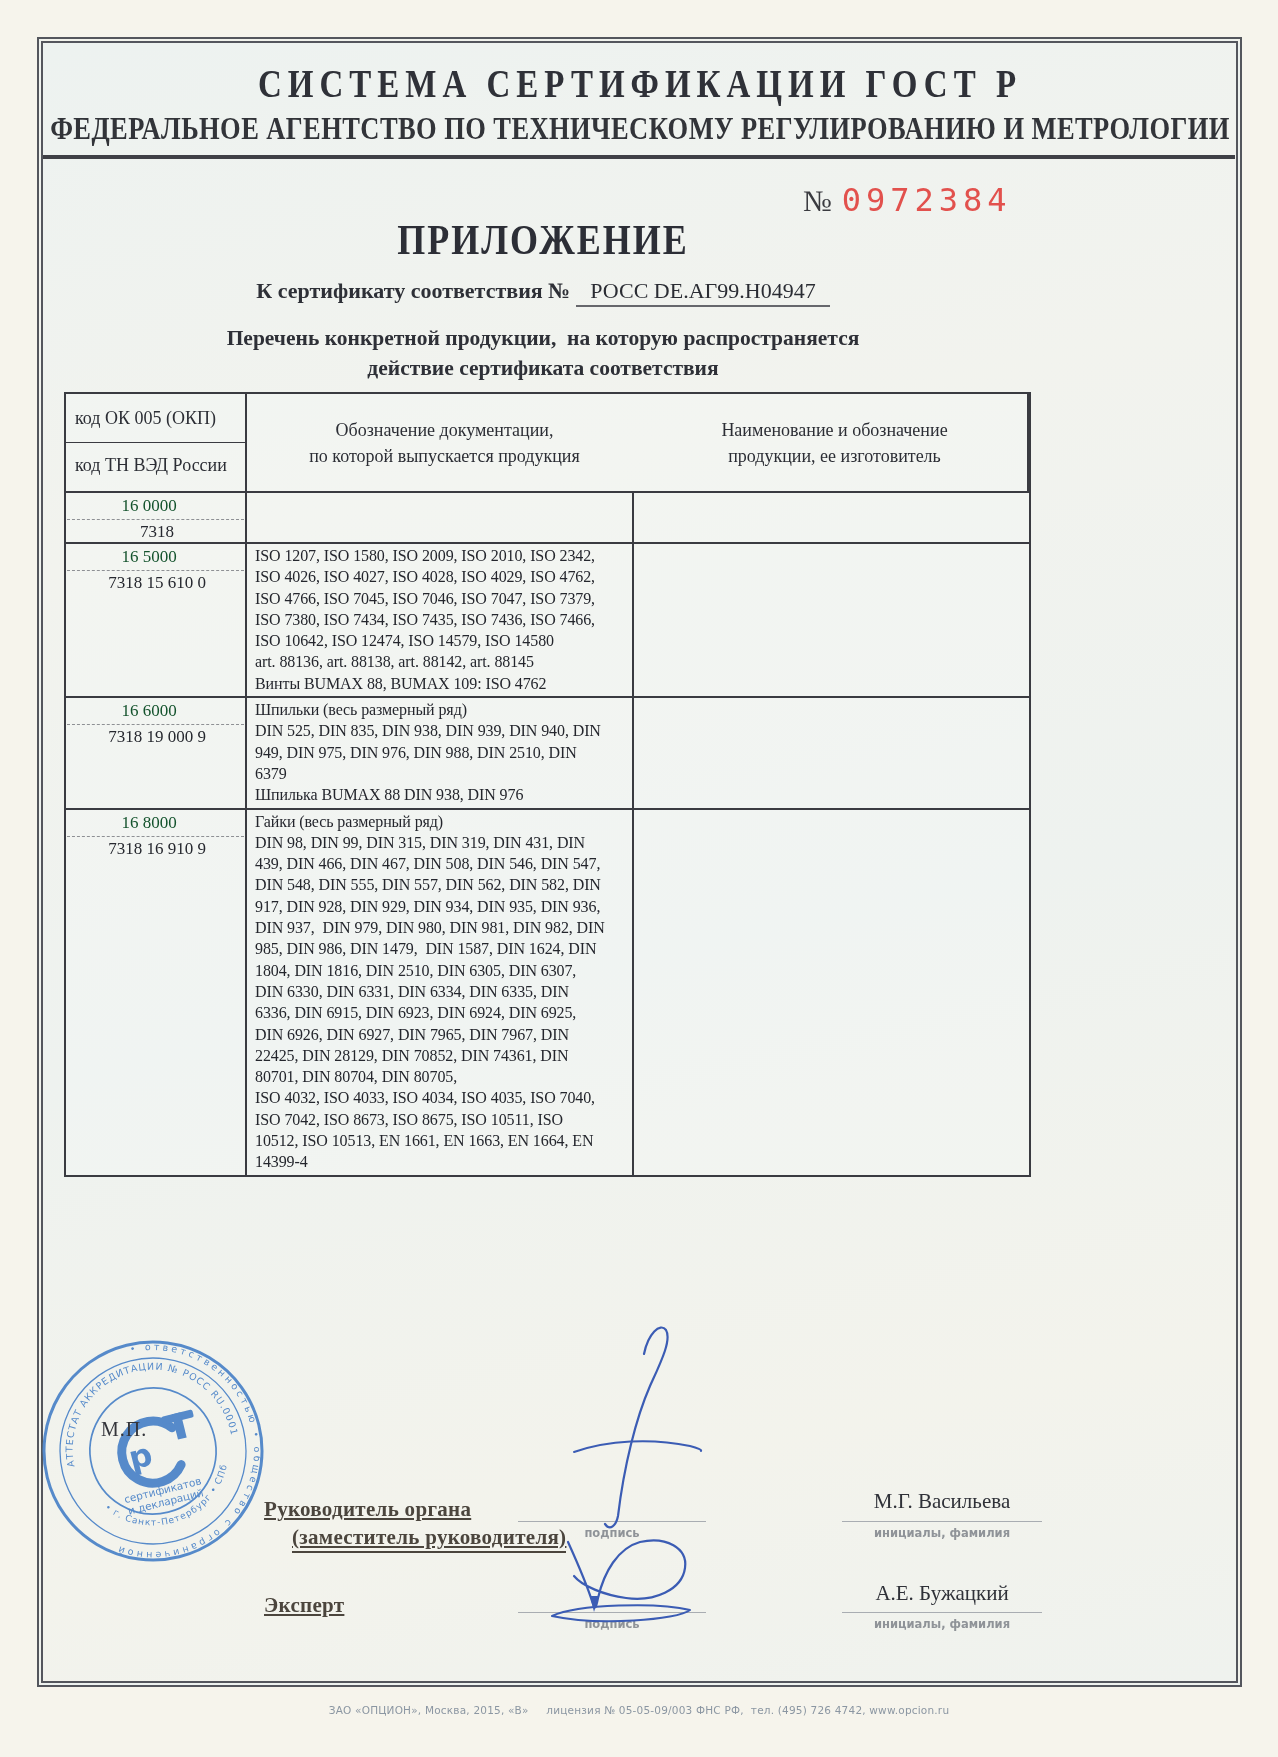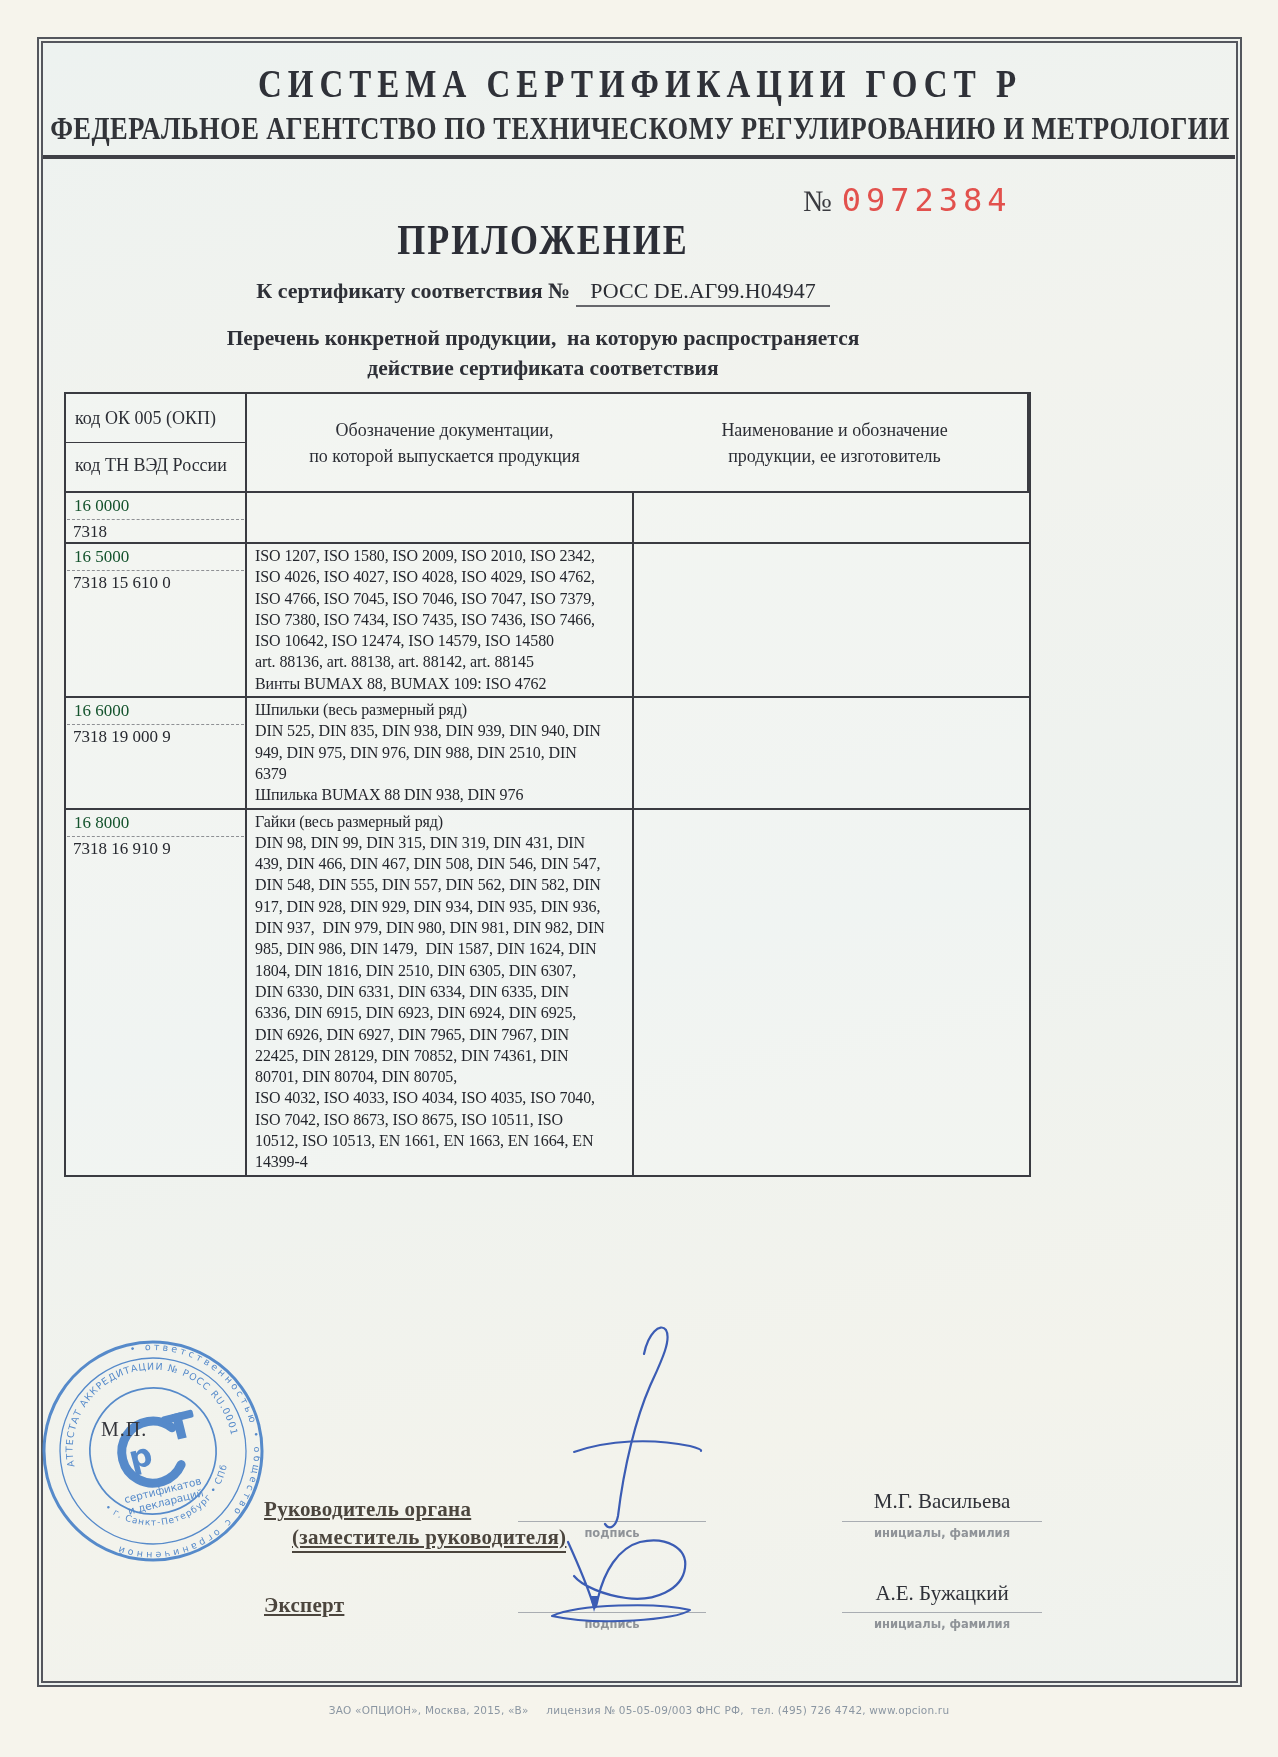--- a/index.html
+++ b/index.html
@@ -56,21 +56,21 @@
   
   .tbl{
     left:64px;top:392px;width:967px;box-sizing:border-box;
     border:2.5px solid var(--bd);
     background:rgba(248,251,250,0.25);
     font-size:16px;
   }
   .trow{display:flex;border-bottom:2px solid var(--bd);}
   .trow:last-child{border-bottom:none;}
   .cell{box-sizing:border-box;border-right:2px solid var(--bd);}
-  .cell.c1{width:181px;}
+  .cell.c1{width:181px;text-align:center;}
   .cell.c2{width:387px;}
   .cell.c3{flex:1;border-right:none;}
   .thead-row{min-height:97px;}
   .hdr-c1-top{
     box-sizing:border-box;height:49px;border-bottom:1.5px solid var(--bd);
     display:flex;align-items:center;padding-left:9px;font-size:18px;color:#2c2e35;
   }
   .hdr-c1-bot{
     box-sizing:border-box;height:45px;display:flex;align-items:center;
     padding-left:9px;font-size:18px;color:#2c2e35;

